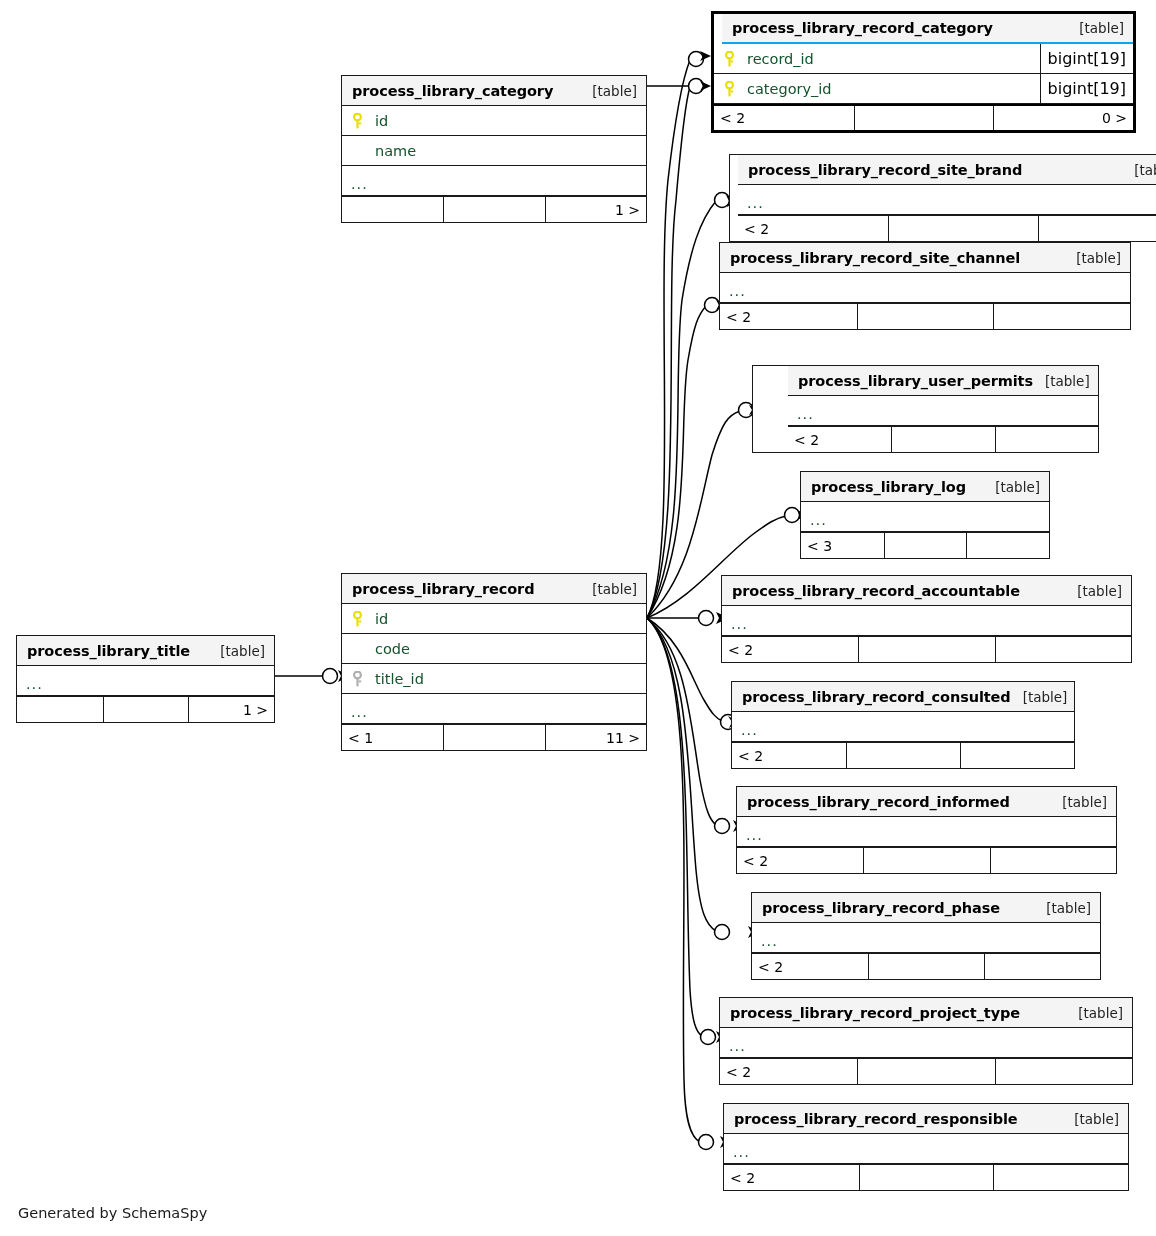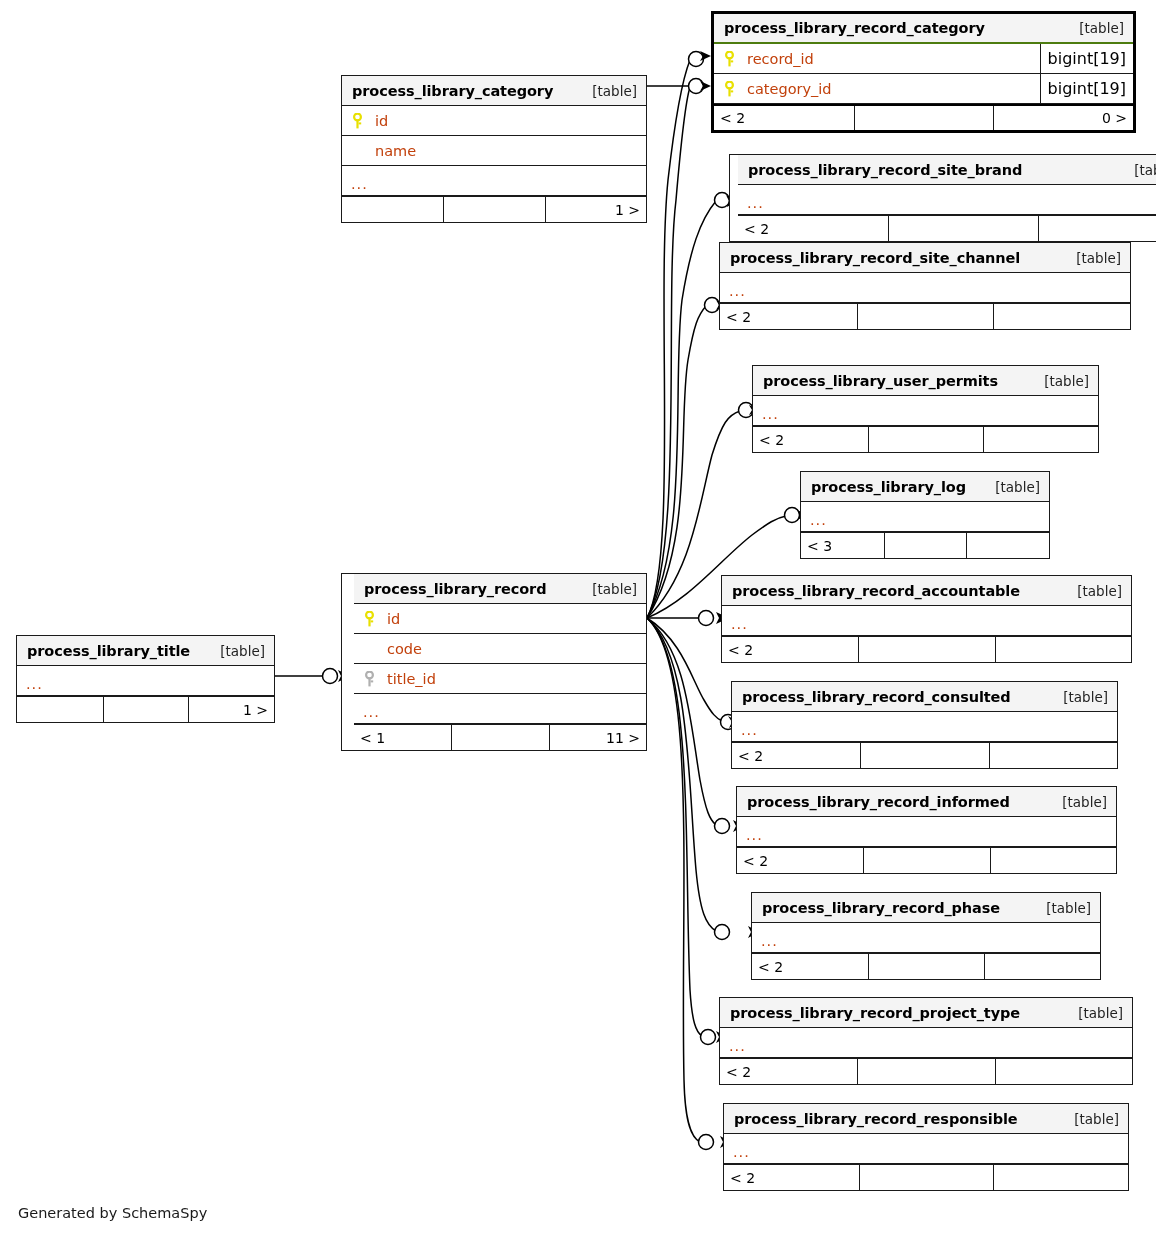--- a/index.html
+++ b/index.html
@@ -38,21 +38,21 @@
     box-sizing: border-box;
     display: flex;
     align-items: center;
     justify-content: space-between;
     background: #f4f4f4;
     border-bottom: 1px solid #1a1a1a;
     padding: 0 9px 0 10px;
     height: 30px;
     white-space: nowrap;
   }
-  .focal > .t-header { border-bottom: 2px solid #4d7c0f; }
+  .focal > .t-header { border-bottom: 2px solid #0ea5e9; margin-left: 8px; }
   .t-name {
     font-weight: bold;
     font-size: 14.5px;
     color: #000;
     letter-spacing: -0.1px;
   }
   .t-tag {
     font-size: 13.5px;
     color: #222;
     padding-left: 12px;
@@ -81,21 +81,21 @@
     border-left: 1px solid #1a1a1a;
     padding: 0 7px;
     font-size: 16px;
     color: #000;
     height: 100%;
     display: flex;
     align-items: center;
   }
   .col-label {
     font-size: 14.5px;
-    color: #c2410c;
+    color: #14532d;
   }
   .ellipsis-row .col-label {
     font-size: 14.5px;
     letter-spacing: 1px;
     position: relative;
     top: 3px;
   }
   .keyicon {
     flex: 0 0 auto;
     width: 13px;
@@ -305,21 +305,21 @@
           <div class="col-main">
             <span class="col-label">...</span>
           </div>
         </div>
         <div class="t-footer">
           <div class="f-cell f-left">&lt; 2</div>
           <div class="f-cell f-left"></div>
           <div class="f-cell f-right"></div>
         </div>
       </div>
-      <div class="table-box" style="left: 752px; top: 365px; width: 347px;">
+      <div class="table-box" style="left: 752px; top: 365px; width: 347px; padding-left: 35px;">
         <div class="t-header">
           <span class="t-name">process_library_user_permits</span>
           <span class="t-tag">[table]</span>
         </div>
         <div class="t-col ellipsis-row">
           <div class="col-main">
             <span class="col-label">...</span>
           </div>
         </div>
         <div class="t-footer">
@@ -337,21 +337,21 @@
           <div class="col-main">
             <span class="col-label">...</span>
           </div>
         </div>
         <div class="t-footer">
           <div class="f-cell f-left">&lt; 3</div>
           <div class="f-cell f-left"></div>
           <div class="f-cell f-right"></div>
         </div>
       </div>
-      <div class="table-box" style="left: 341px; top: 573px; width: 306px; padding-left: 12px;">
+      <div class="table-box" style="left: 341px; top: 573px; width: 306px;">
         <div class="t-header">
           <span class="t-name">process_library_record</span>
           <span class="t-tag">[table]</span>
         </div>
         <div class="t-col">
           <div class="col-main">
             <span class="keyicon"><svg viewBox="0 0 13 16" width="13" height="16" aria-hidden="true">
                 <circle cx="6.5" cy="4" r="3.4" fill="none" stroke="#e8e000" stroke-width="2.2"></circle>
                 <rect x="5.4" y="6.4" width="2.2" height="9" fill="#e8e000"></rect>
                 <rect x="7.6" y="9.4" width="2.6" height="2" fill="#e8e000"></rect>
@@ -415,21 +415,21 @@
           <div class="col-main">
             <span class="col-label">...</span>
           </div>
         </div>
         <div class="t-footer">
           <div class="f-cell f-left"></div>
           <div class="f-cell f-left"></div>
           <div class="f-cell f-right">1 &gt;</div>
         </div>
       </div>
-      <div class="table-box" style="left: 731px; top: 681px; width: 387px;">
+      <div class="table-box" style="left: 731px; top: 681px; width: 344px;">
         <div class="t-header">
           <span class="t-name">process_library_record_consulted</span>
           <span class="t-tag">[table]</span>
         </div>
         <div class="t-col ellipsis-row">
           <div class="col-main">
             <span class="col-label">...</span>
           </div>
         </div>
         <div class="t-footer">

